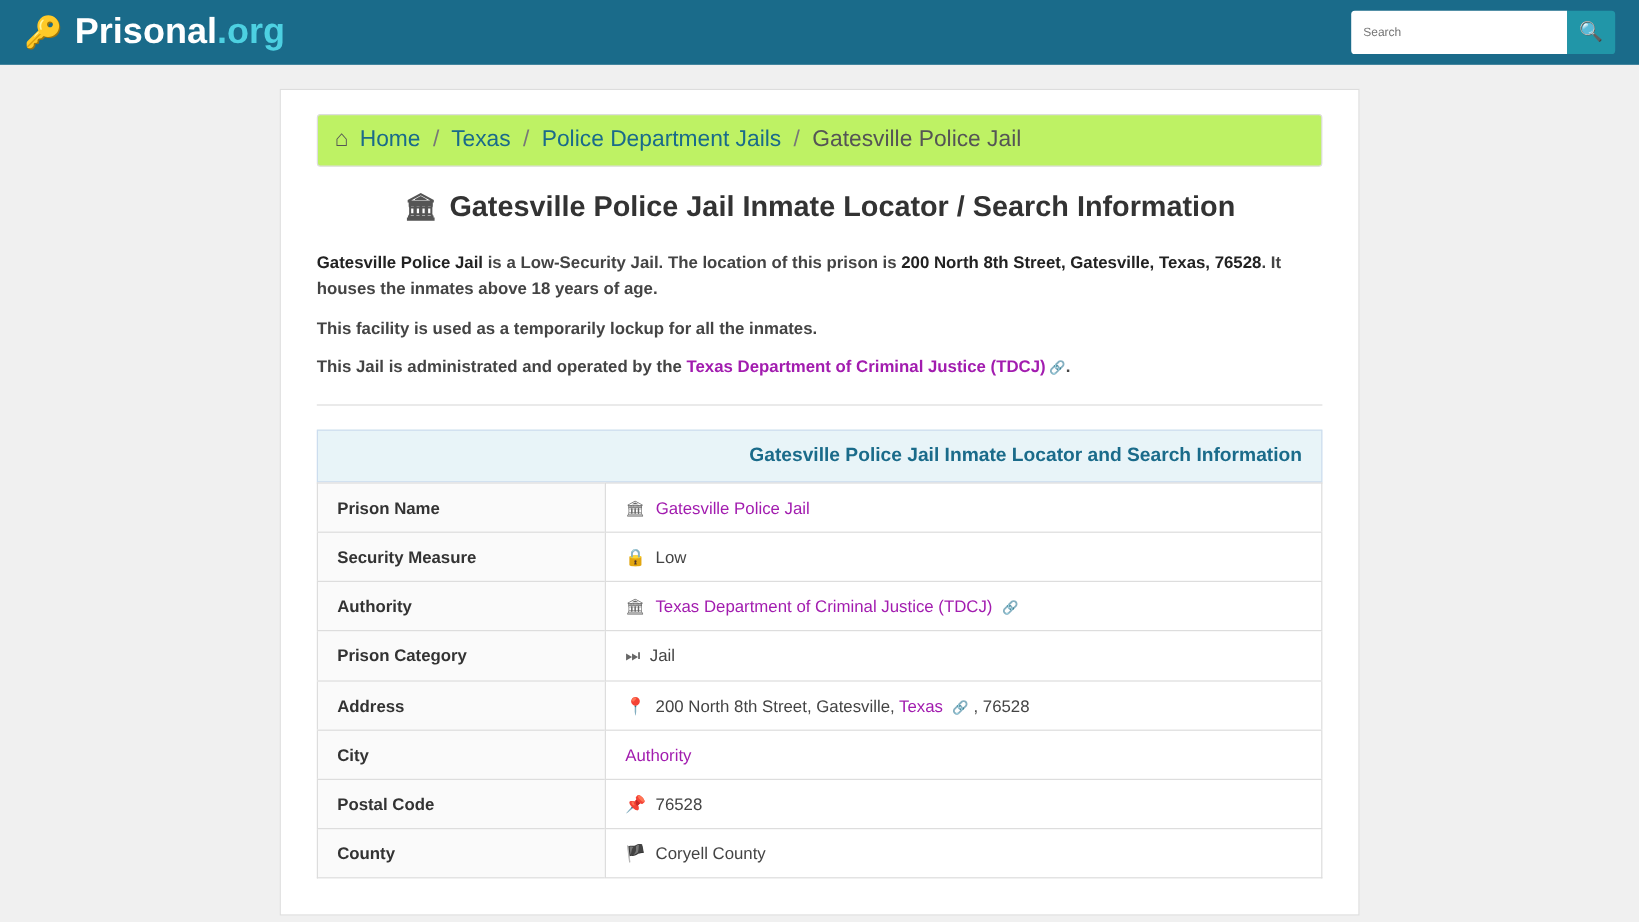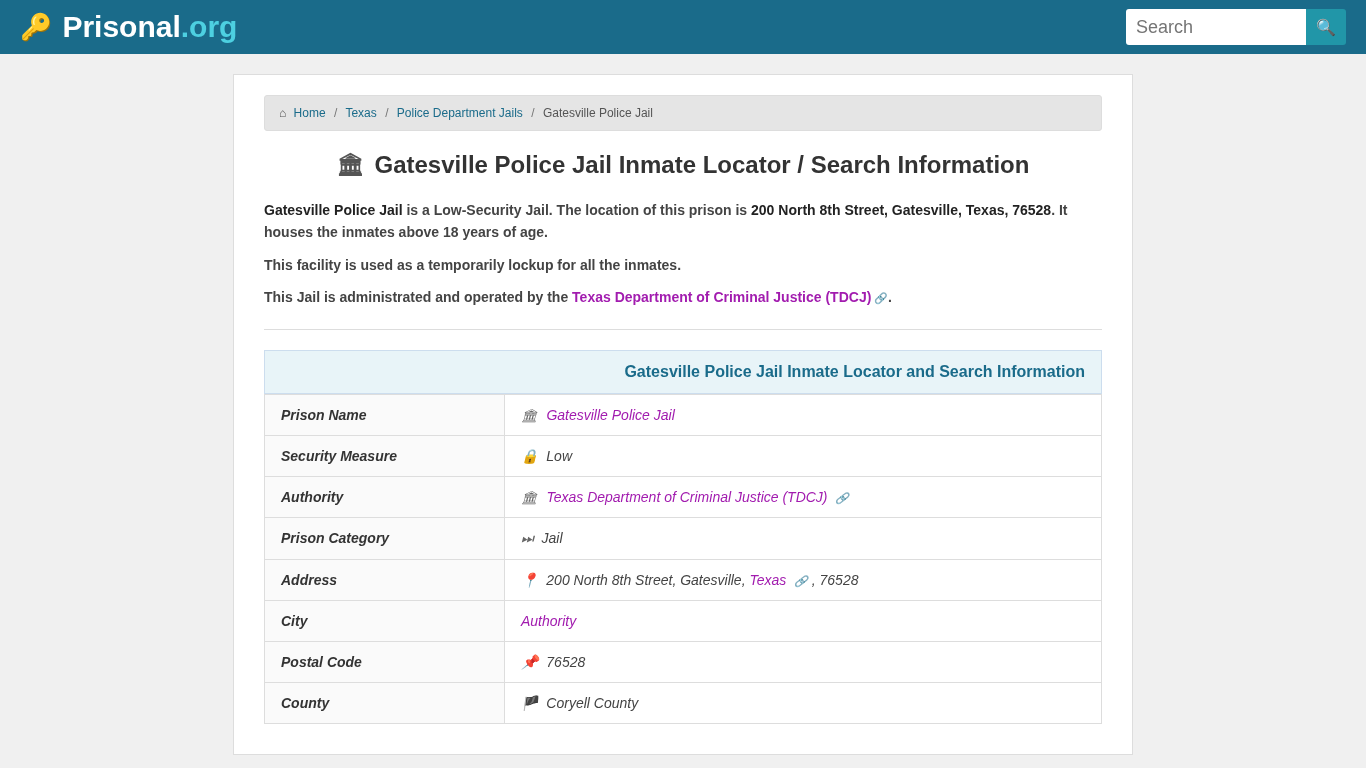--- a/index.html
+++ b/index.html
@@ -35,21 +35,21 @@
       display: flex;
       align-items: center;
       gap: 0;
     }
     .search-input {
       width: 180px;
       height: 36px;
       padding: 0 10px;
       border: none;
       border-radius: 3px 0 0 3px;
-      font-size: 18px;
+      font-size: 10px;
       outline: none;
       background: #fff;
       color: #8b5cf6;
     }
     .search-btn {
       height: 36px;
       width: 40px;
       background: #2196a8;
       border: none;
       border-radius: 0 3px 3px 0;
@@ -66,25 +66,25 @@
       max-width: 900px;
       margin: 20px auto;
       background: #fff;
       padding: 20px 30px 30px 30px;
       border: 1px solid #ddd;
     }
 
     
     .breadcrumb {
       padding: 10px 14px;
-      background: #e5e5e5;
+      background: #bef264;
       border: 1px solid #ddd;
       border-radius: 3px;
       margin-bottom: 20px;
-      font-size: 12px;
+      font-size: 19px;
       color: #555;
     }
     .breadcrumb a {
       color: #1a6b8a;
       text-decoration: none;
     }
     .breadcrumb .sep { margin: 0 5px; color: #777; }
     .home-icon { margin-right: 4px; }
 
     
@@ -136,21 +136,20 @@
     }
     .info-table tr {
       border-bottom: 1px solid #ddd;
     }
     .info-table tr:last-child {
       border-bottom: none;
     }
     .info-table td {
       padding: 12px 16px;
       vertical-align: middle;
-      font-style: italic;
     }
     .info-table td:first-child {
       width: 240px;
       font-weight: bold;
       color: #333;
       background: #fafafa;
       border-right: 1px solid #ddd;
     }
     .info-table td:last-child {
       color: #444;

